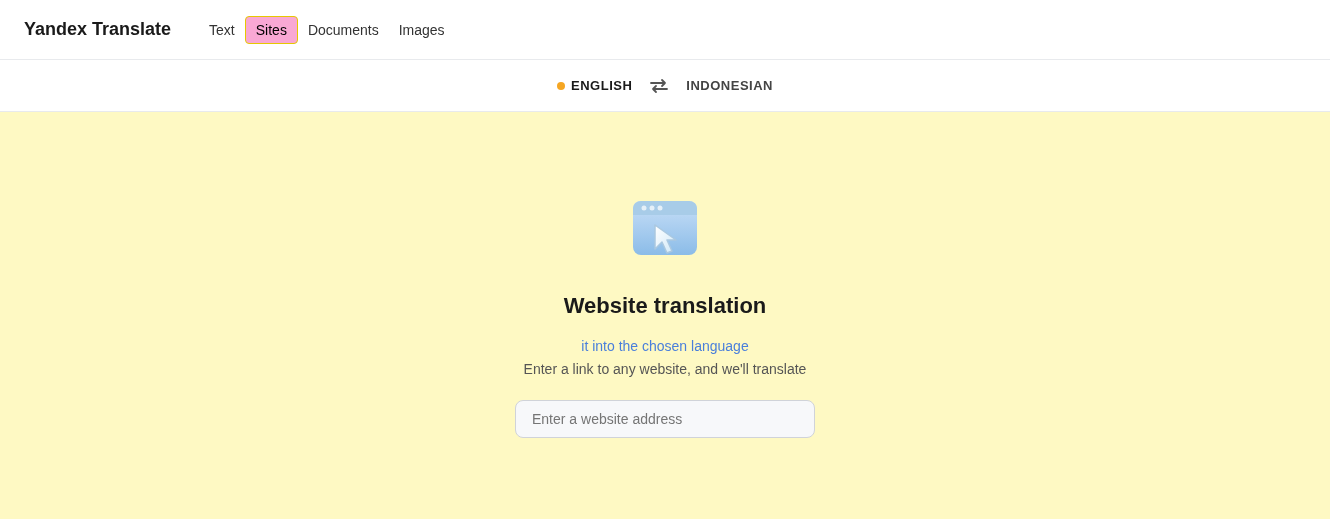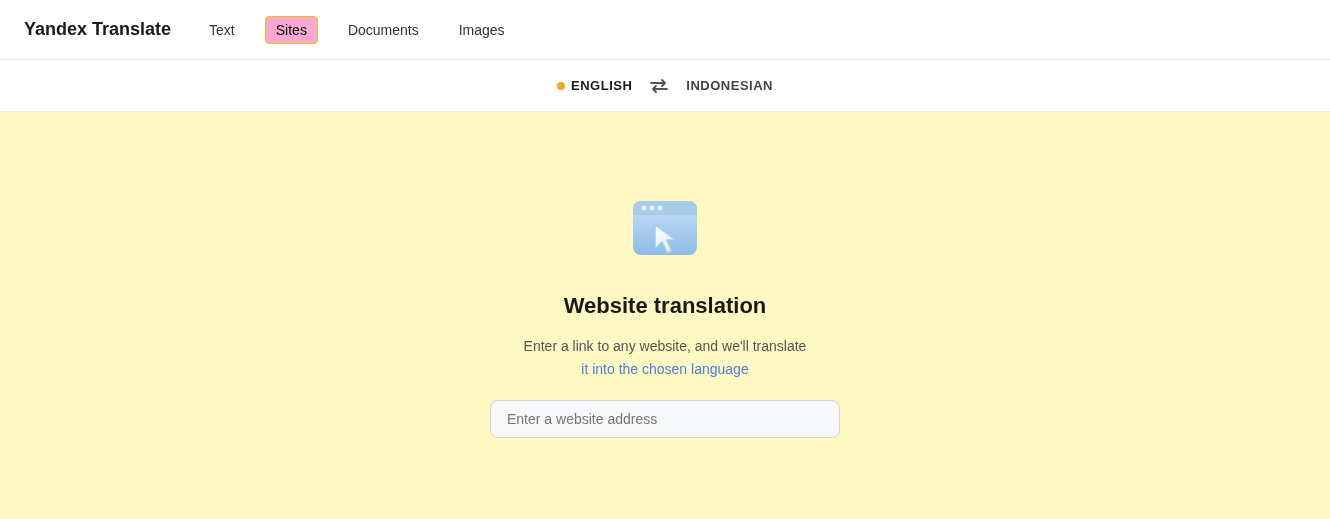--- a/index.html
+++ b/index.html
@@ -26,21 +26,21 @@
       font-size: 18px;
       font-weight: 700;
       color: #1a1a1a;
       margin-right: 28px;
       white-space: nowrap;
     }
 
     .nav {
       display: flex;
       align-items: center;
-      gap: 20px;
+      gap: 0;
     }
 
     .nav-item {
       padding: 5px 10px;
       font-size: 14px;
       color: #333;
       cursor: pointer;
       border-radius: 4px;
       text-decoration: none;
     }
@@ -154,21 +154,21 @@
 
     .main-desc .link-color {
       color: #4a7fdb;
     }
 
     .url-input-container {
       margin-top: 4px;
     }
 
     .url-input {
-      width: 350px;
+      width: 300px;
       padding: 10px 16px;
       border: 1.5px solid #d0d3d9;
       border-radius: 8px;
       font-size: 14px;
       color: #999;
       background: #f7f8fa;
       outline: none;
     }
   </style>
 </head>
@@ -224,22 +224,22 @@
       <circle cx="23" cy="11" r="2.5" fill="#fff" opacity="0.7"></circle>
       <circle cx="31" cy="11" r="2.5" fill="#fff" opacity="0.7"></circle>
 
       <polygon points="26,28 26,52 33,45 38,56 43,54 38,43 47,43" fill="url(#cursorGrad)" stroke="#aac8e0" stroke-width="1.5" stroke-linejoin="round"></polygon>
     </svg>
   </div>
 
   <div class="main-title">Website translation</div>
 
   <div class="main-desc">
-    <div>Enter a link to any website, and we'll translate</div>
     <div>
       <span class="link-color">it into the chosen language</span>
     </div>
+    <div>Enter a link to any website, and we'll translate</div>
   </div>
 
   <div class="url-input-container">
     <input type="text" class="url-input" placeholder="Enter a website address" style="">
   </div>
 </div>
 
 </body></html>

